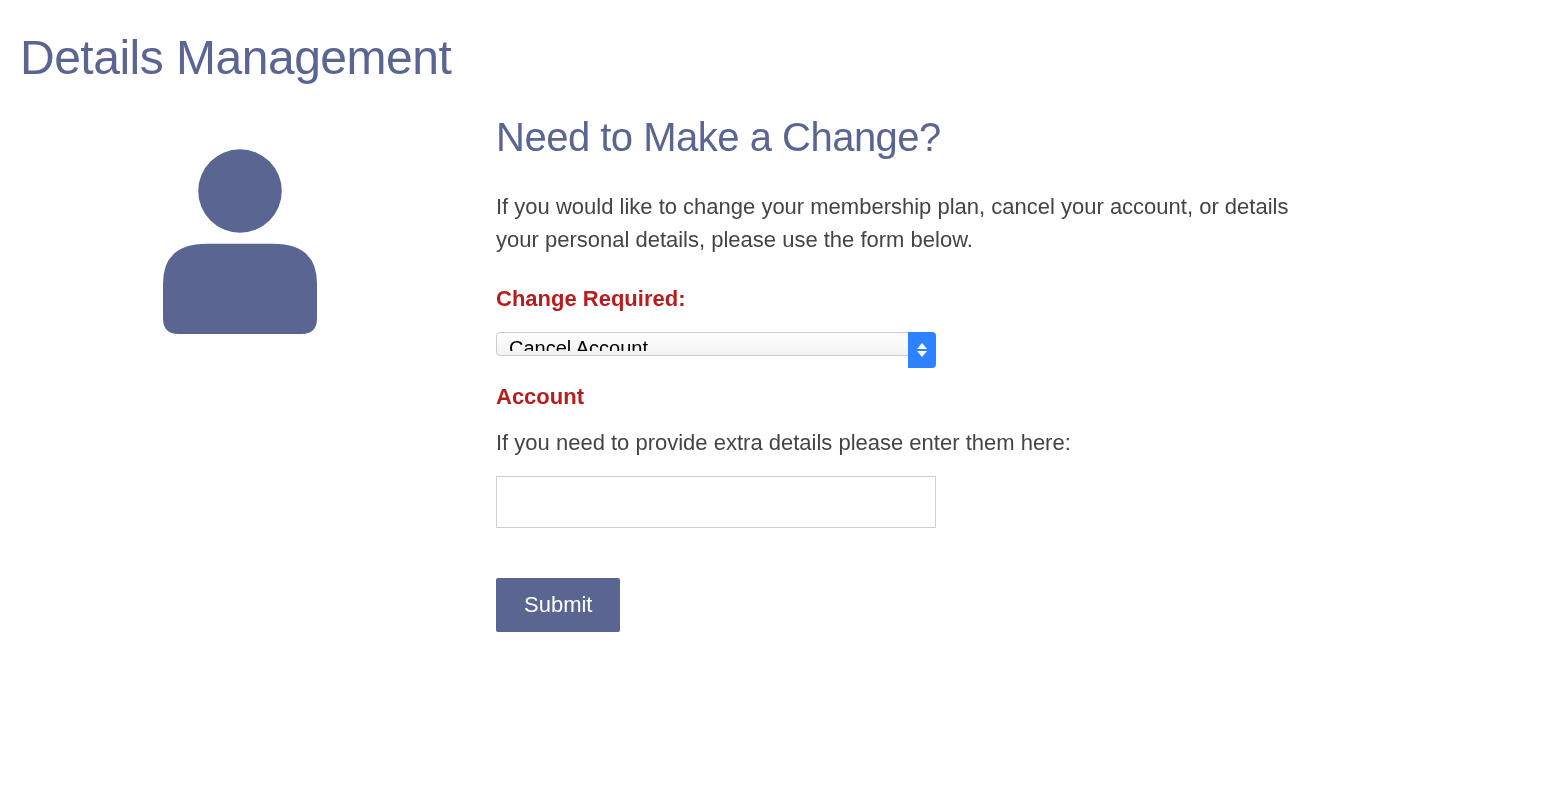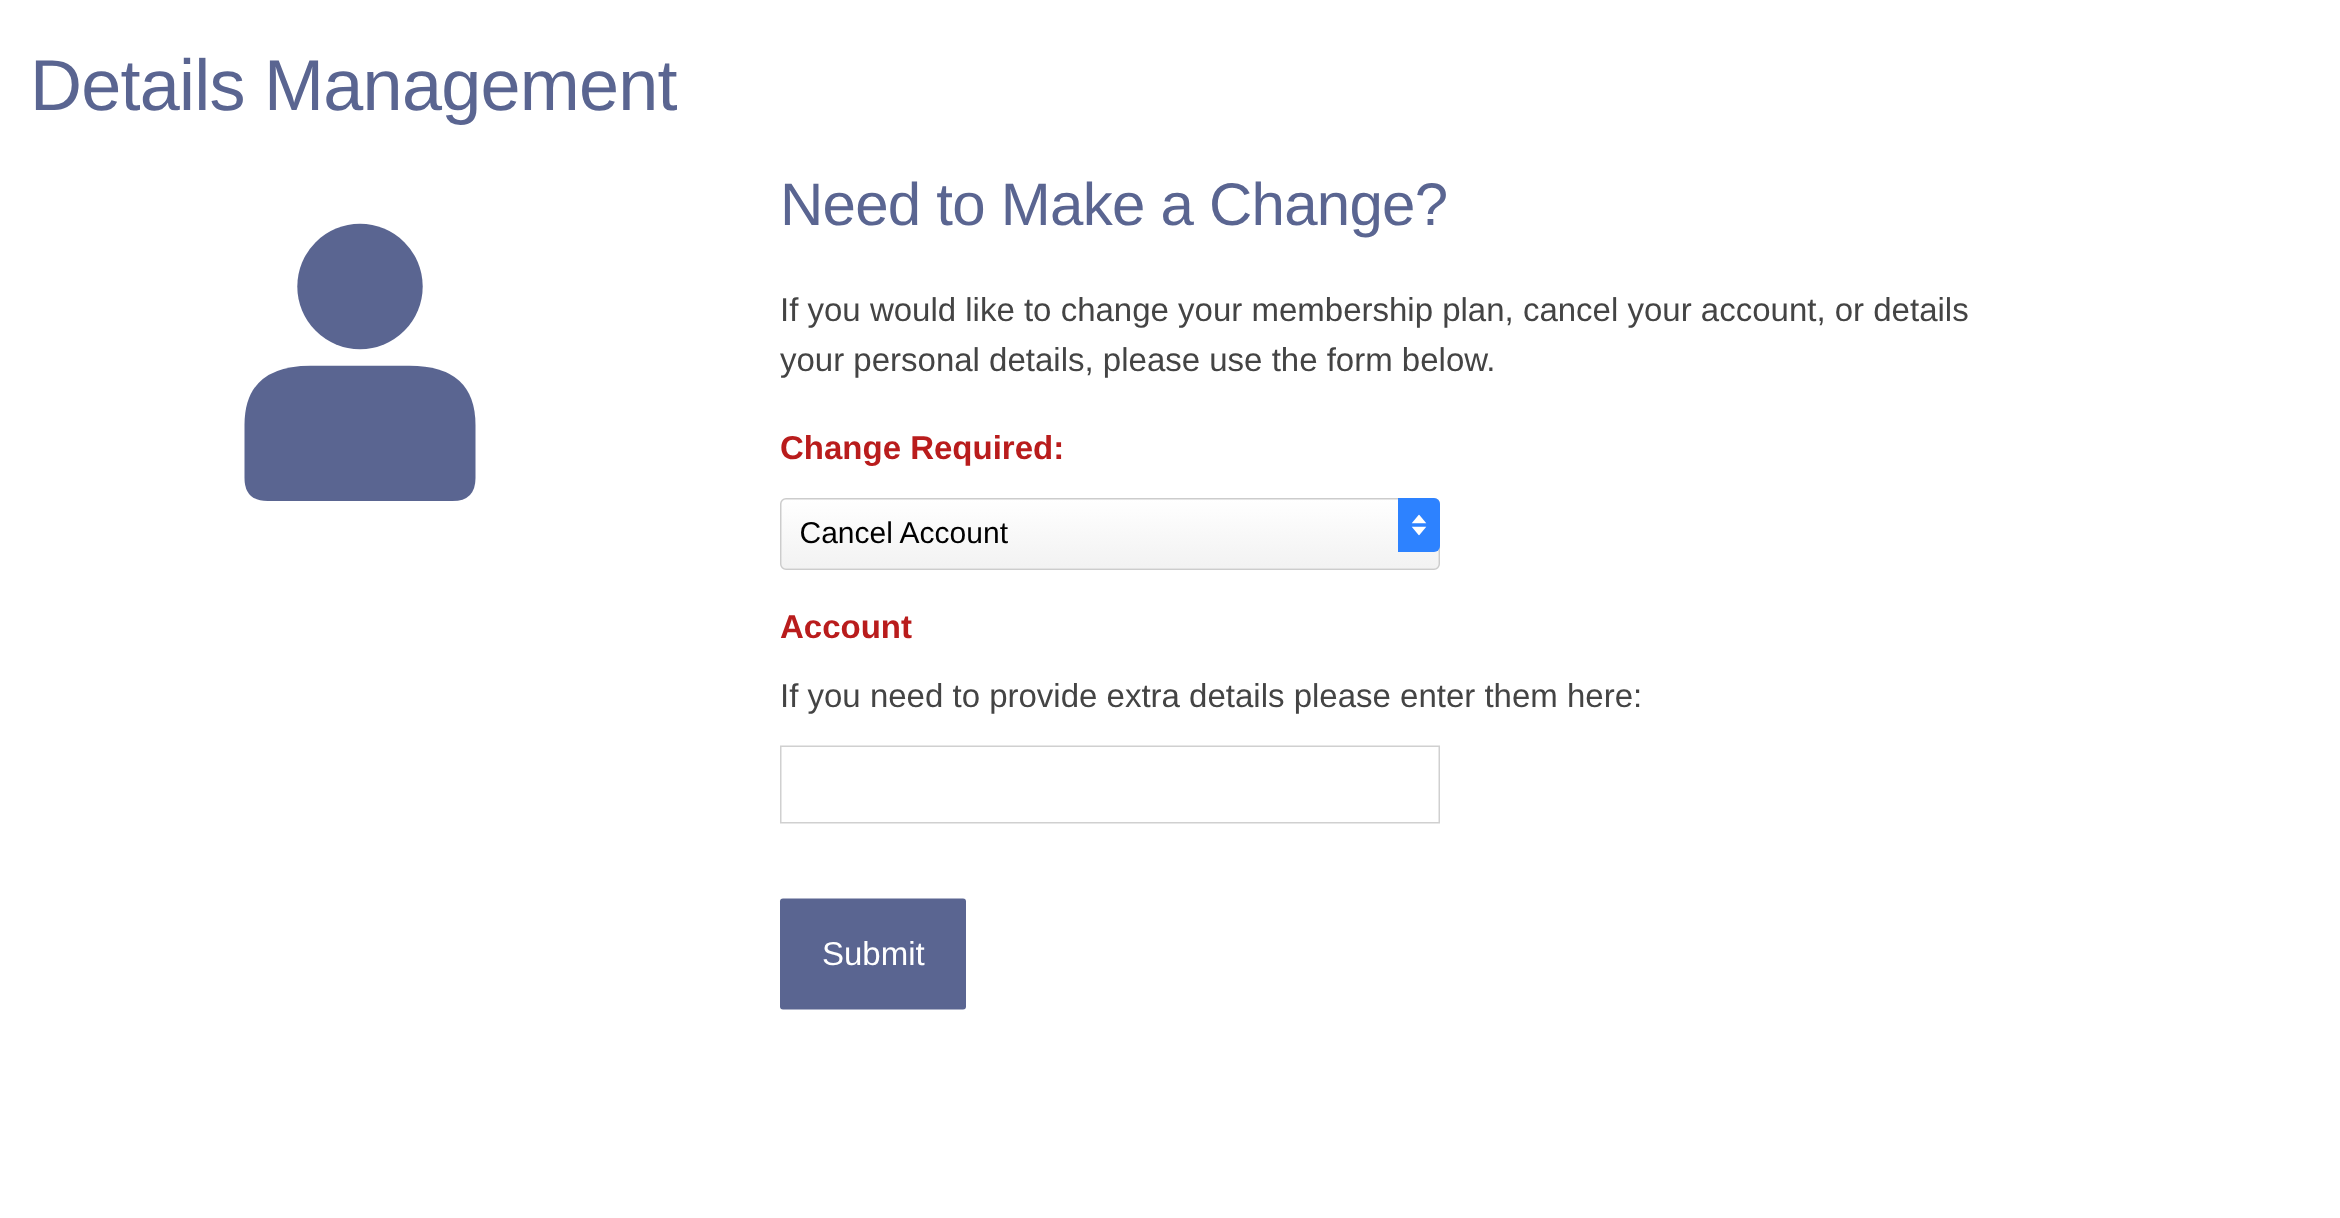--- a/index.html
+++ b/index.html
@@ -14,21 +14,21 @@
     }
     .page-title {
       font-size: 48px;
       font-weight: 300;
       color: #5a6591;
       margin-bottom: 30px;
       letter-spacing: -0.5px;
     }
     .content-row {
       display: flex;
-      gap: 60px;
+      gap: 36px;
     }
     .avatar-col {
       width: 440px;
       display: flex;
       justify-content: center;
       align-items: flex-start;
       padding-top: 10px;
     }
     .avatar-icon svg {
       width: 220px;
@@ -59,21 +59,21 @@
       margin-bottom: 20px;
       display: block;
     }
     .select-wrapper {
       position: relative;
       width: 440px;
       margin-bottom: 25px;
     }
     .select-field {
       width: 100%;
-      height: 48px;
+      height: 24px;
       font-size: 20px;
       padding: 4px 40px 4px 12px;
       border: 1px solid #cccccc;
       border-radius: 4px;
       background: linear-gradient(#ffffff, #f2f2f2);
       appearance: none;
       -webkit-appearance: none;
       cursor: pointer;
       color: #000000;
     }
@@ -111,21 +111,21 @@
       padding: 8px 10px;
       margin-bottom: 50px;
       display: block;
     }
     .submit-btn {
       background: #5a6591;
       color: #ffffff;
       border: none;
       border-radius: 2px;
       font-size: 22px;
-      padding: 24px 28px;
+      padding: 14px 28px;
       cursor: pointer;
       font-weight: 400;
     }
   </style>
 </head>
 <body>
 
 <h1 class="page-title">Details Management</h1>
 
 <div class="content-row">

